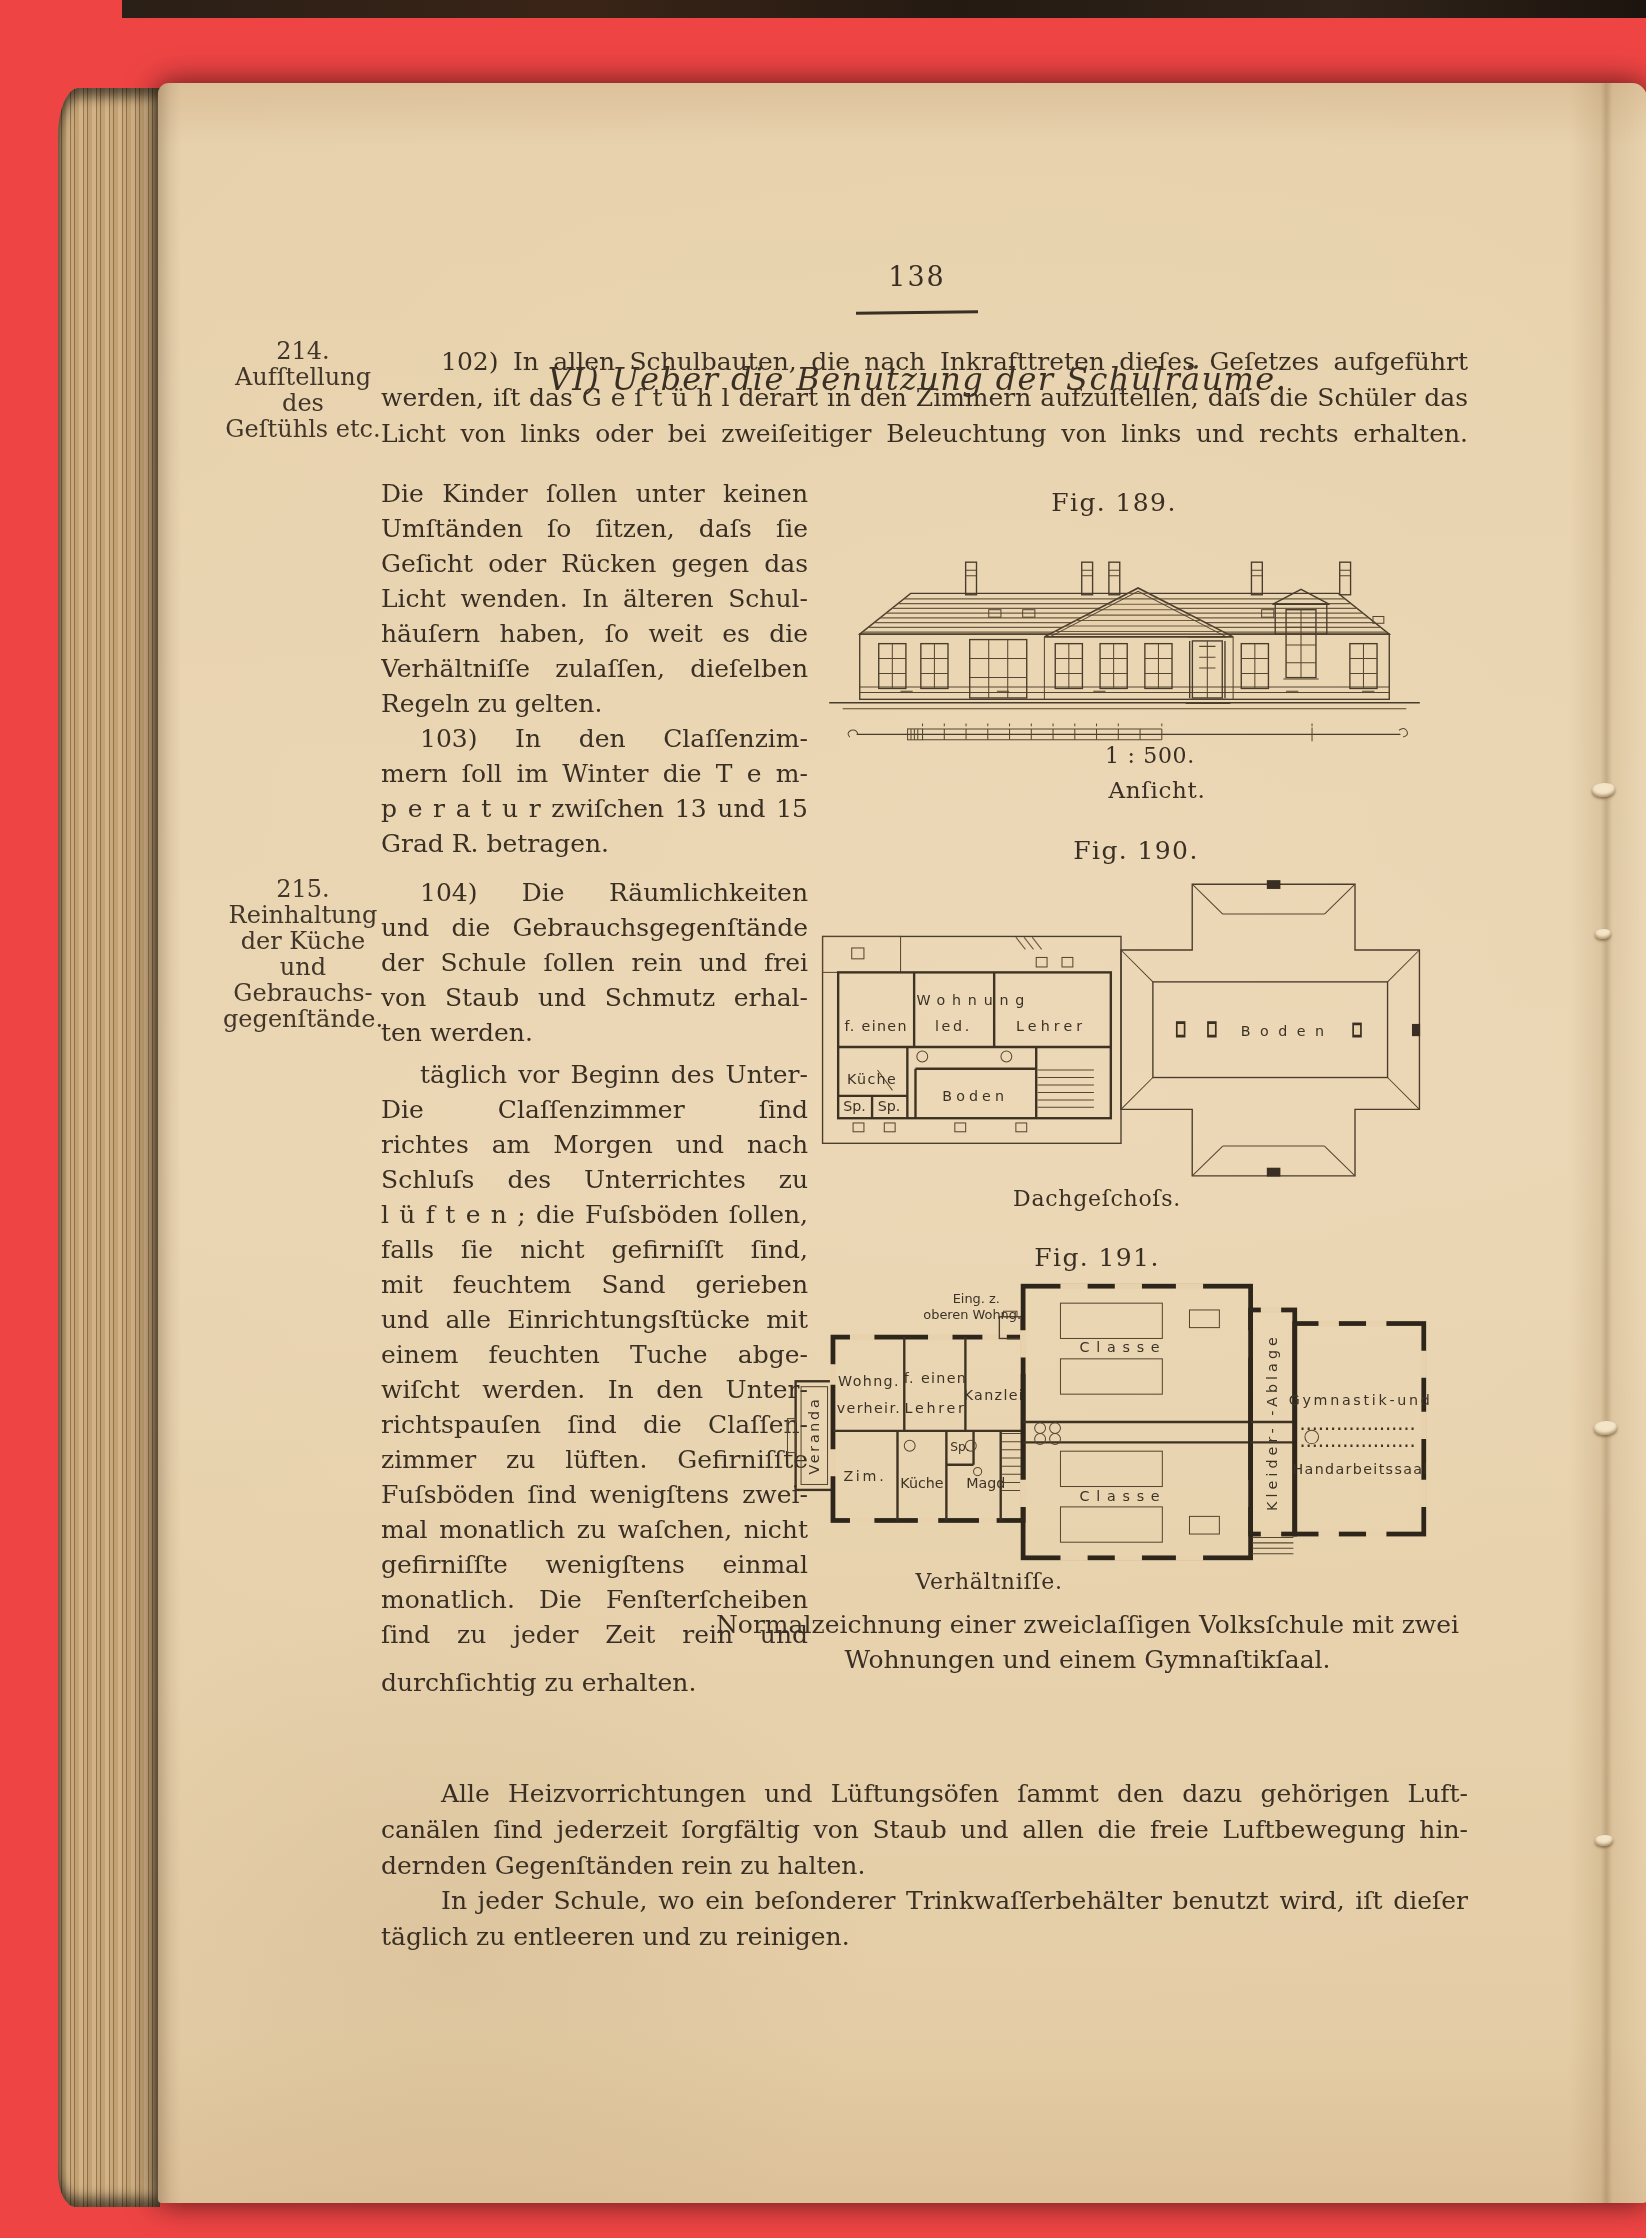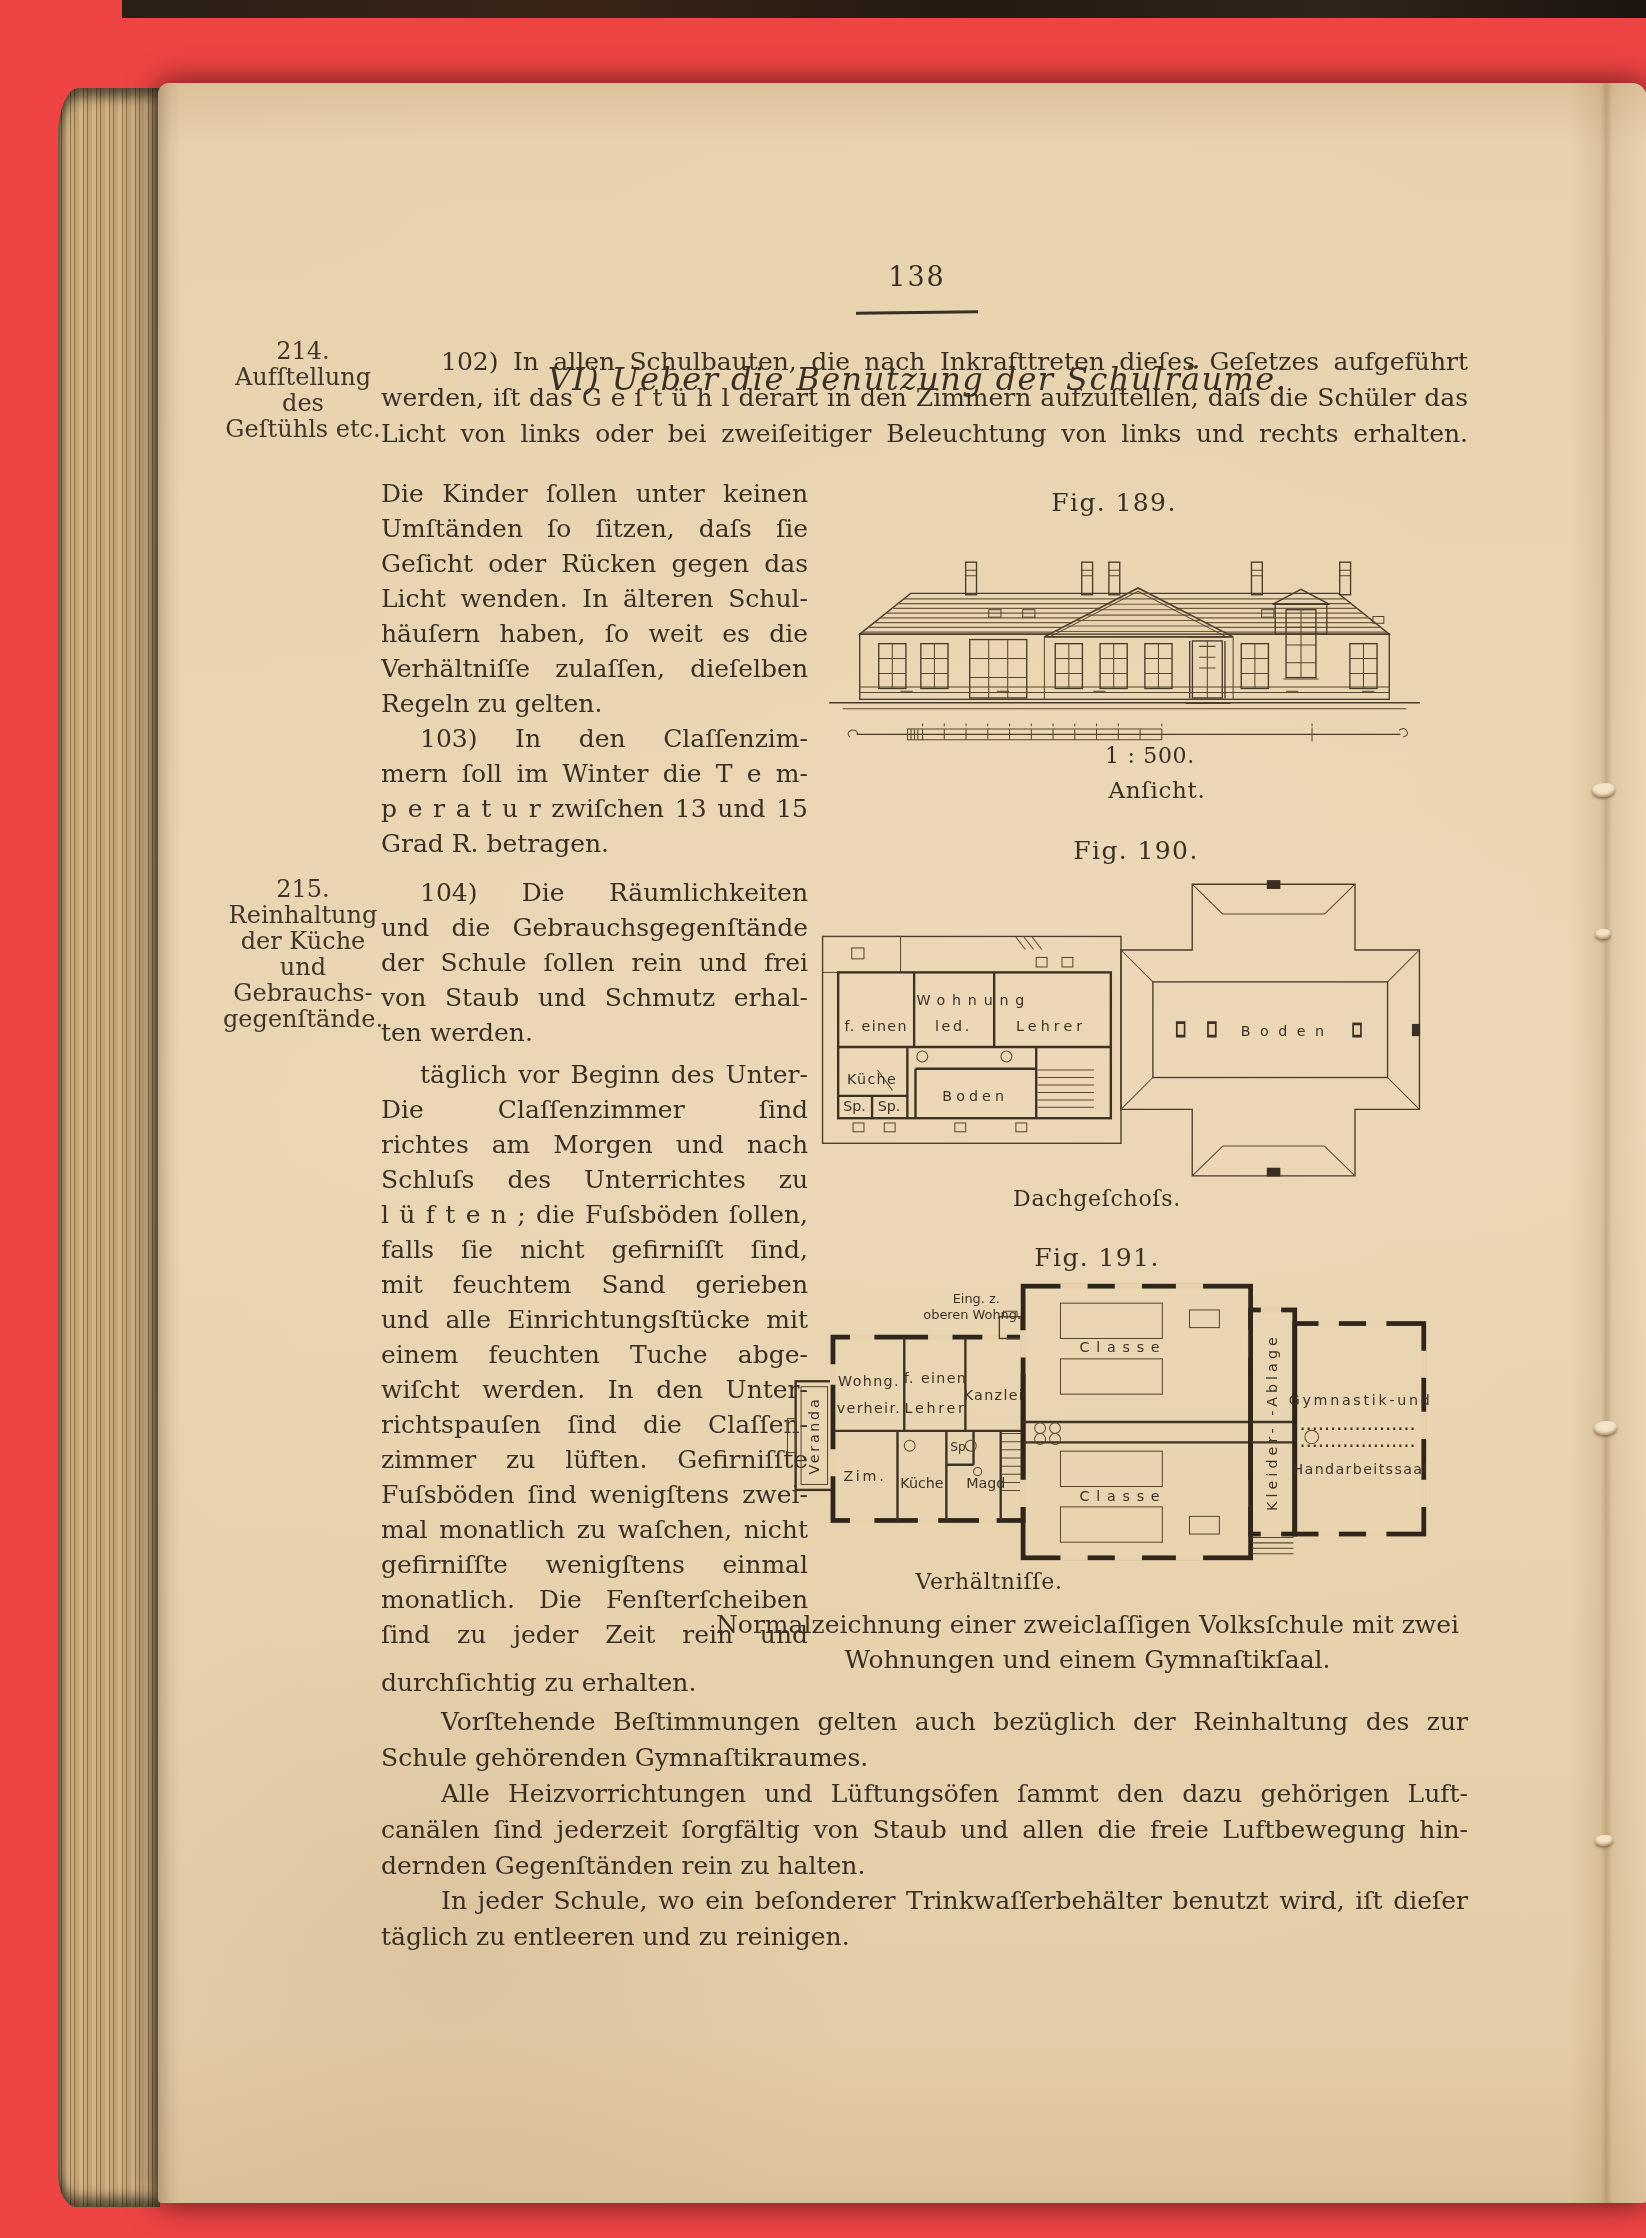--- a/index.html
+++ b/index.html
@@ -138,24 +138,20 @@
         <div>richtspauſen ſind die Claſſen-</div>
         <div>zimmer zu lüften. Gefirniſſte</div>
         <div>Fuſsböden ſind wenigſtens zwei-</div>
         <div>mal monatlich zu waſchen, nicht</div>
         <div>gefirniſſte wenigſtens einmal</div>
         <div>monatlich. Die Fenſterſcheiben</div>
         <div>ſind zu jeder Zeit rein und</div>
       </div>
     <div class="tx body40" style="left:223px;top:1585px;width:611px;">durchſichtig zu erhalten.</div>
 
-    <div class="tx body40 jpar lh53 ind1" style="left:223px;top:1621px;width:1087px;">
-        <div>Vorſtehende Beſtimmungen gelten auch bezüglich der Reinhaltung des zur</div>
-        <div>Schule gehörenden Gymnaſtikraumes.</div>
-      </div>
     <div class="tx body40 jpar lh53 ind1" style="left:223px;top:1693px;width:1087px;">
         <div>Alle Heizvorrichtungen und Lüftungsöfen ſammt den dazu gehörigen Luft-</div>
         <div>canälen ſind jederzeit ſorgfältig von Staub und allen die freie Luftbewegung hin-</div>
         <div>dernden Gegenſtänden rein zu halten.</div>
       </div>
     <div class="tx body40 jpar lh53 ind1" style="left:223px;top:1800px;width:1087px;">
         <div>In jeder Schule, wo ein beſonderer Trinkwaſſerbehälter benutzt wird, iſt dieſer</div>
         <div>täglich zu entleeren und zu reinigen.</div>
       </div>
 

